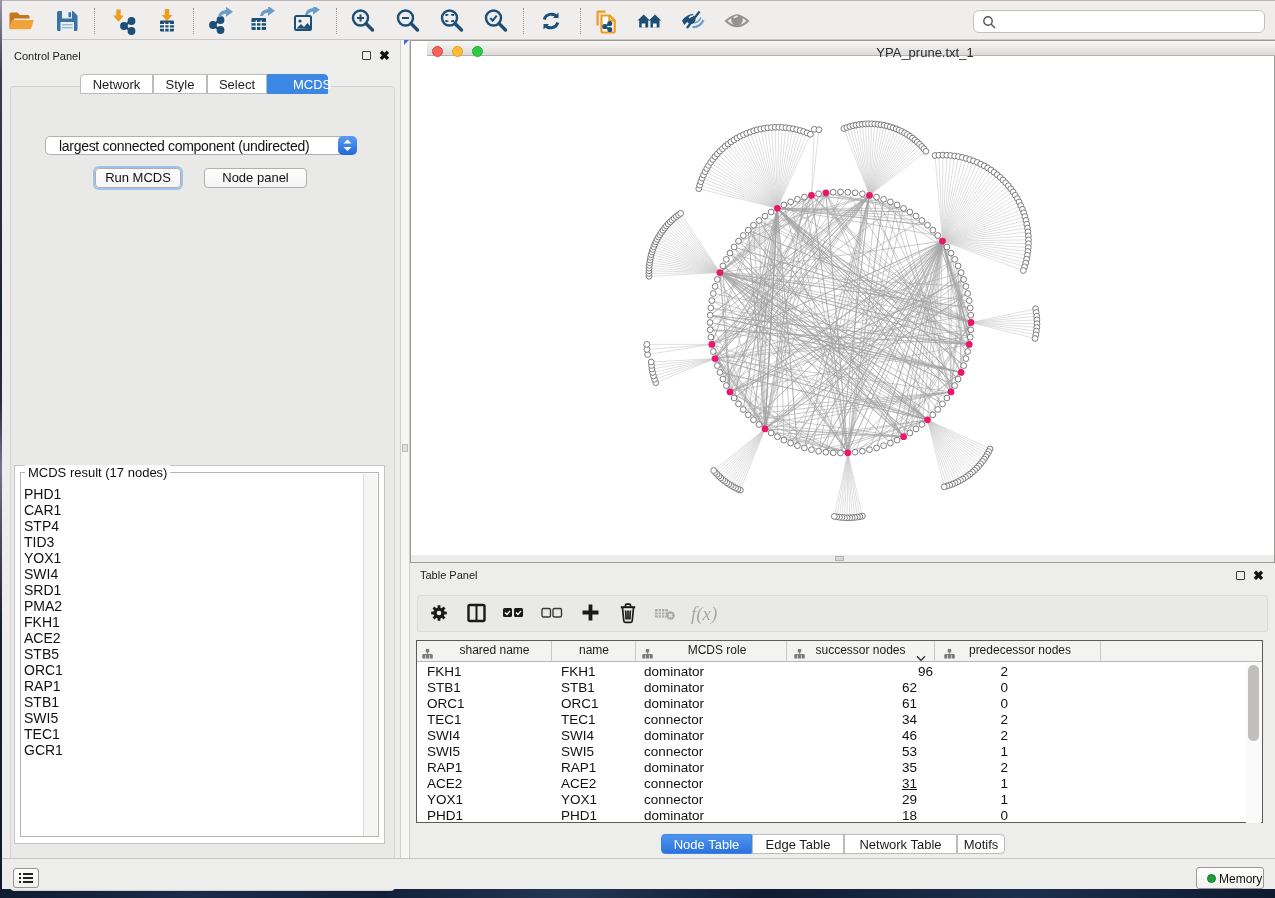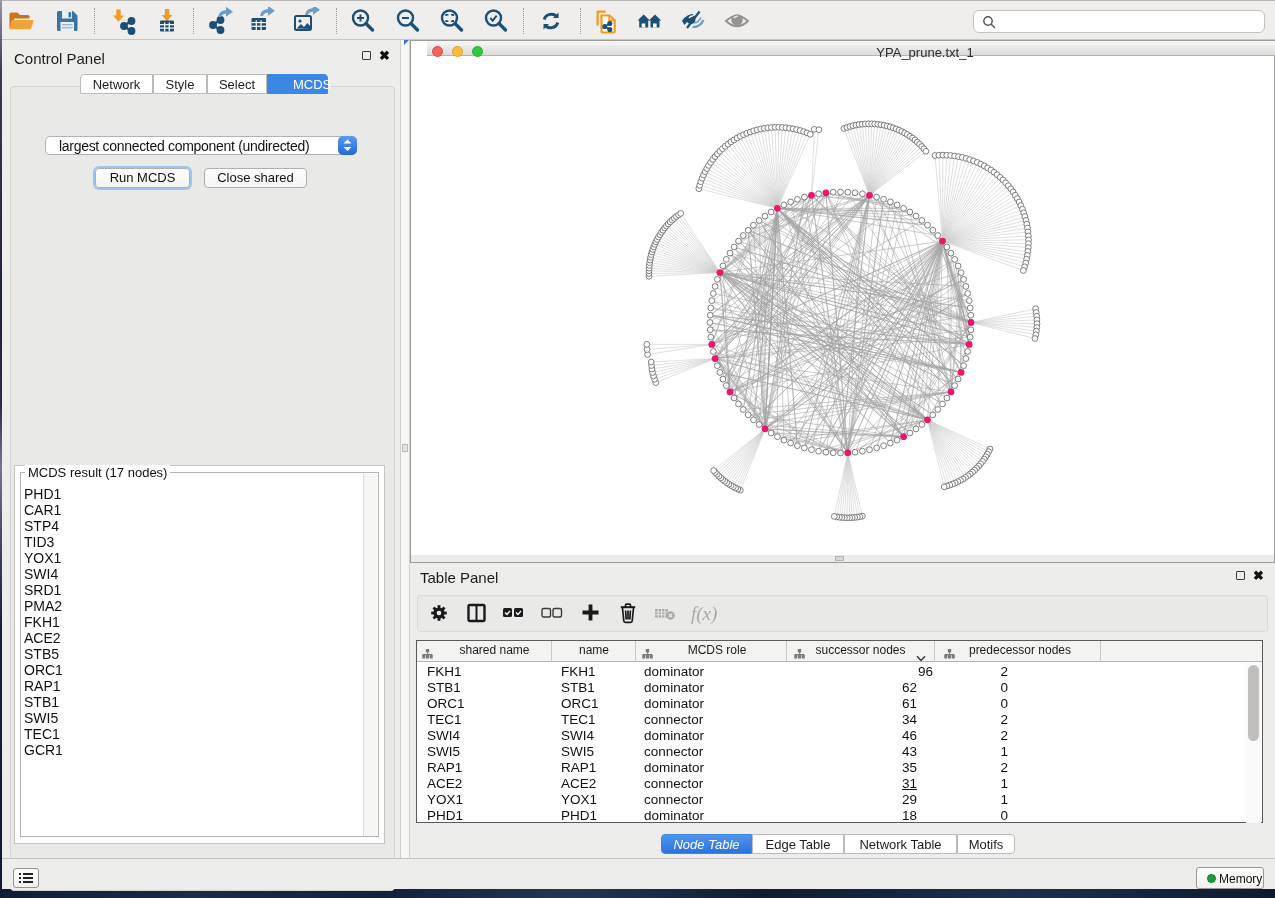--- a/index.html
+++ b/index.html
@@ -12,33 +12,33 @@
   background:linear-gradient(90deg,#101c31,#1b2c4a 15%,#13203a 30%,#243654 45%,#101c31 60%,#1d2f4e 80%,#0e1a2f); }
 
 #toolbar { left:2px; top:0; width:1273px; height:40px; background:#efeeed; border-top:1px solid #b9b8b7; border-bottom:1px solid #c9c8c7; }
 .tsep { position:absolute; top:7px; height:26px; width:0; border-left:1px dotted #9a9998; }
 .ticon { position:absolute; top:6px; width:28px; height:28px; }
 .ticon svg { width:28px; height:28px; display:block; }
 #searchbox { position:absolute; left:971px; top:9px; width:292px; height:23px; background:#fff; border:1px solid #c2c1c0; border-radius:6px; }
 #searchbox svg { position:absolute; left:8px; top:4px; }
 
 #cpanel { left:2px; top:40px; width:398px; height:818px; background:#ededec; }
-.paneltitle { position:absolute; left:12px; top:10px; font-size:15px; color:#1c1c1c; }
+.paneltitle { position:absolute; left:12px; top:10px; font-size:11px; color:#1c1c1c; }
 .floatbtn { position:absolute; width:9px; height:9px; border:1.5px solid #3c3c3c; border-radius:1px; }
 .closex { position:absolute; font-size:13px; font-weight:bold; color:#111; line-height:10px; }
 .tab { position:absolute; top:0; height:20px; background:#fff; border:1px solid #bcbbba; font-size:13px; color:#1c1c1c; text-align:center; line-height:19px; }
 .tab.sel { background:#3d87e4; color:#fff; border-color:#3d87e4; }
 #tabpane { position:absolute; left:8px; top:46px; width:385px; height:805px; background:#e9e9e8; border:1px solid #d4d3d2; border-radius:4px; }
 #optlabel { position:absolute; left:0; top:72px; width:393px; text-align:center; font-size:14px; color:#1c1c1c; }
 #combo { position:absolute; left:43px; top:96px; width:312px; height:19px; background:#fff; border:1px solid #b3b2b1; border-radius:5px; }
 #combo .ctext { position:absolute; left:13px; top:1px; font-size:14px; letter-spacing:-0.3px; color:#111; }
 #combo .spin { position:absolute; right:-1px; top:-1px; width:19px; height:19px; border-radius:5px; background:linear-gradient(#5a9cf5,#2268d8); }
 #combo .spin svg { display:block; margin:2px auto 0; }
 .btn { position:absolute; height:20px; background:linear-gradient(#ffffff,#f4f4f4); border:1px solid #b1b0af; border-radius:4px; font-size:13px; color:#111; text-align:center; line-height:18px; }
-#runbtn { left:93px; top:128px; width:95px; box-shadow:0 0 0 2px #9ec3ee; }
+#runbtn { left:93px; top:128px; width:86px; box-shadow:0 0 0 2px #9ec3ee; }
 #closebtn { left:202px; top:128px; width:103px; }
 #mcdsbox { position:absolute; left:12px; top:425px; width:371px; height:379px; background:#fff; border:1px solid #c6c5c4; }
 #groupbox { position:absolute; left:5px; top:6px; width:359px; height:365px; border:1px solid #b5b4b3; }
 #grouplabel { position:absolute; left:4px; top:-8px; background:#fff; padding:0 3px; font-size:13px; color:#111; }
 #mcdslist { position:absolute; left:3px; top:13px; font-size:14px; color:#111; line-height:16px; }
 #mcdsscroll { position:absolute; right:1px; top:1px; width:14px; height:362px; background:#f5f5f4; border-left:1px solid #dddcdb; }
 
 #divider { left:400px; top:40px; width:10px; height:818px; background:#f6f6f5; border-left:1px solid #d0cfce; border-right:1px solid #d0cfce; }
 #divgrip { position:absolute; left:1px; top:404px; width:6px; height:8px; background:#e0e0df; border:1px solid #bbbab9; }
 
@@ -56,21 +56,21 @@
 #ttable { position:absolute; left:6px; top:77px; width:847px; height:183px; background:#fff; border:1px solid #5a5a5a; }
 #thead { position:absolute; left:0; top:0; width:845px; height:21px; background:#f3f3f2; border-bottom:1px solid #b7b6b5; }
 .hcell { position:absolute; top:0; height:21px; border-right:1px solid #c9c8c7; }
 .hlabel { position:absolute; top:2px; width:100%; text-align:center; font-size:12px; color:#1c1c1c; }
 .hicon { position:absolute; top:5px; }
 .trow { position:absolute; font-size:13.5px; color:#111; height:16px; line-height:16px; }
 #tscroll { position:absolute; right:1px; top:22px; width:15px; height:160px; background:#fafafa; }
 #tthumb { position:absolute; right:2px; top:2px; width:11px; height:76px; background:#c0bfbe; border-radius:6px; }
 #btabs { position:absolute; left:251px; top:271px; height:20px; }
 .btab { position:absolute; top:0; height:20px; background:#fff; border:1px solid #bcbbba; font-size:13px; color:#1c1c1c; text-align:center; line-height:19px; }
-.btab.sel { background:linear-gradient(#4f95ef,#2c72dd); color:#fff; border-color:#3d87e4;font-style:italic; }
+.btab.sel { background:linear-gradient(#4f95ef,#2c72dd); color:#fff; border-color:#3d87e4; }
 
 #statusbar { left:2px; top:858px; width:1273px; height:31px; background:#ededec; border-top:1px solid #c6c5c4; }
 #listbtn { position:absolute; left:11px; top:9px; width:26px; height:20px; background:linear-gradient(#fcfcfb,#f1f1f0); border:1px solid #969594; border-radius:3px; }
 #membtn { position:absolute; left:1194px; top:8px; width:68px; height:22px; background:linear-gradient(#fdfdfc,#f2f2f1); border:1px solid #9b9a99; border-radius:3px; font-size:12px; color:#111; }
 #membtn .dot { position:absolute; left:10px; top:6px; width:9px; height:9px; border-radius:50%; background:#1f9e3c; border:1px solid #157a2c; }
 #membtn .mtxt { position:absolute; left:22px; top:4px; }
 </style>
 </head>
 <body>
 <div class="abs" id="bottomstrip"></div>
@@ -248,21 +248,21 @@
   <div class="tab sel" style="left:265px; top:34px; width:61px; border-radius:0 4px 0 0;padding-left:25px;">MCDS</div>
   <div id="combo">
     <div class="ctext">largest connected component (undirected)</div>
     <div class="spin">
         <svg width="13" height="15" viewBox="0 0 13 15">
           <path d="M2.5 5.5 L6.5 1.5 L10.5 5.5 Z M2.5 9 L6.5 13 L10.5 9 Z" fill="#fff"></path>
         </svg>
       </div>
   </div>
   <div class="btn" id="runbtn">Run MCDS</div>
-  <div class="btn" id="closebtn">Close shared</div>
+  <div class="btn" id="closebtn">Node panel</div>
   <div id="mcdsbox">
     <div id="groupbox">
       <div id="grouplabel">MCDS result (17 nodes)</div>
       <div id="mcdslist">PHD1<br>CAR1<br>STP4<br>TID3<br>YOX1<br>SWI4<br>SRD1<br>PMA2<br>FKH1<br>ACE2<br>STB5<br>ORC1<br>RAP1<br>STB1<br>SWI5<br>TEC1<br>GCR1</div>
       <div id="mcdsscroll"></div>
     </div>
   </div>
 </div>
 
 <div class="abs" id="divider">
@@ -1327,21 +1327,21 @@
 <div class="trow" style="left:370px; top:71px; width:130px; text-align:right;">34</div>
 <div class="trow" style="left:461px; top:71px; width:130px; text-align:right;">2</div>
 <div class="trow" style="left:10px; top:87px; width:120px;">SWI4</div>
 <div class="trow" style="left:144px; top:87px; width:80px;">SWI4</div>
 <div class="trow" style="left:227px; top:87px; width:140px;">dominator</div>
 <div class="trow" style="left:370px; top:87px; width:130px; text-align:right;">46</div>
 <div class="trow" style="left:461px; top:87px; width:130px; text-align:right;">2</div>
 <div class="trow" style="left:10px; top:103px; width:120px;">SWI5</div>
 <div class="trow" style="left:144px; top:103px; width:80px;">SWI5</div>
 <div class="trow" style="left:227px; top:103px; width:140px;">connector</div>
-<div class="trow" style="left:370px; top:103px; width:130px; text-align:right;">43</div>
+<div class="trow" style="left:370px; top:103px; width:130px; text-align:right;">53</div>
 <div class="trow" style="left:461px; top:103px; width:130px; text-align:right;">1</div>
 <div class="trow" style="left:10px; top:119px; width:120px;">RAP1</div>
 <div class="trow" style="left:144px; top:119px; width:80px;">RAP1</div>
 <div class="trow" style="left:227px; top:119px; width:140px;">dominator</div>
 <div class="trow" style="left:370px; top:119px; width:130px; text-align:right;">35</div>
 <div class="trow" style="left:461px; top:119px; width:130px; text-align:right;">2</div>
 <div class="trow" style="left:10px; top:135px; width:120px;">ACE2</div>
 <div class="trow" style="left:144px; top:135px; width:80px;">ACE2</div>
 <div class="trow" style="left:227px; top:135px; width:140px;">connector</div>
 <div class="trow" style="left:370px; top:135px; width:130px; text-align:right;text-decoration:underline;">31</div>
@@ -1357,21 +1357,21 @@
 <div class="trow" style="left:370px; top:167px; width:130px; text-align:right;">18</div>
 <div class="trow" style="left:461px; top:167px; width:130px; text-align:right;">0</div>
 <div id="tscroll">
         <div id="tthumb"></div>
       </div>
   </div>
 <div id="btabs">
       <div class="btab sel" style="left:0; width:91px; border-radius:4px 0 0 4px;">Node Table</div>
       <div class="btab" style="left:91px; width:92px;">Edge Table</div>
       <div class="btab" style="left:183px; width:113px;">Network Table</div>
-      <div class="btab" style="left:296px; width:58px; border-radius:0 4px 4px 0;">Motifs</div>
+      <div class="btab" style="left:296px; width:48px; border-radius:0 4px 4px 0;">Motifs</div>
     </div>
 </div>
 
 <div class="abs" id="statusbar">
   <div id="listbtn"><svg width="24" height="18" viewBox="0 0 24 18">
         <g fill="#222">
           <rect x="5" y="4" width="2" height="2"></rect>
           <rect x="9" y="4" width="10" height="2"></rect>
           <rect x="5" y="8" width="2" height="2"></rect>
           <rect x="9" y="8" width="10" height="2"></rect>

